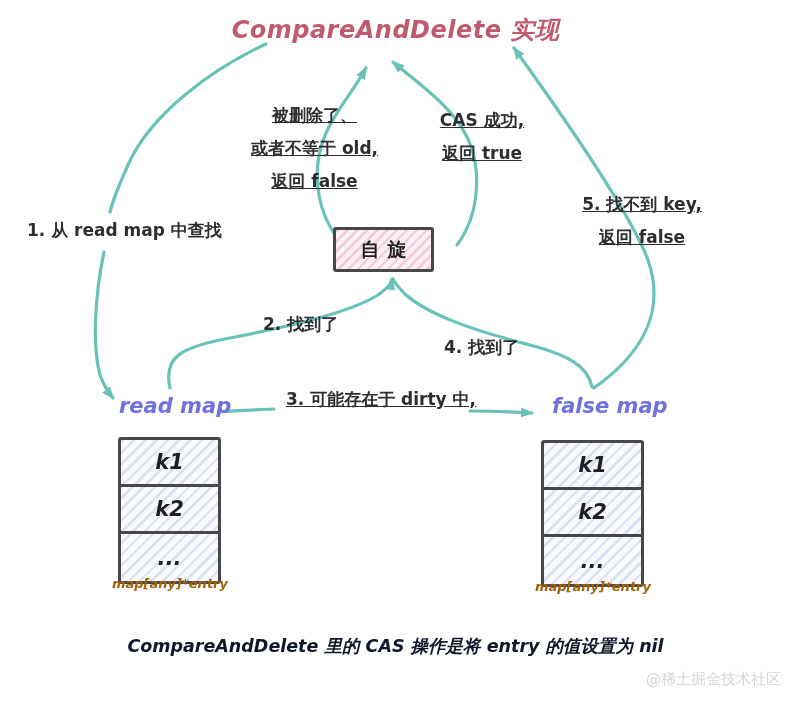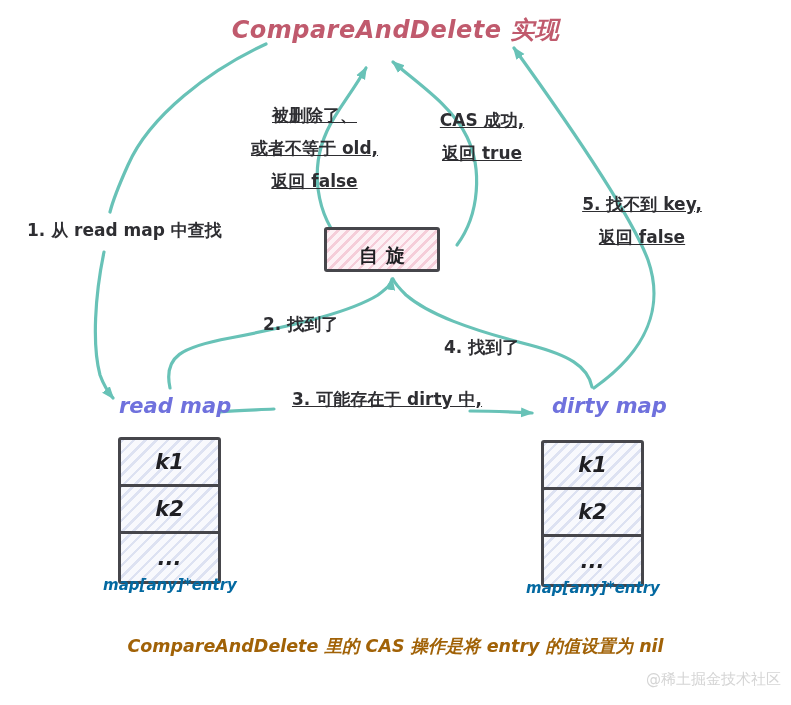--- a/index.html
+++ b/index.html
@@ -27,25 +27,25 @@
     font-weight:700;
     font-style:italic;
     color:#c05a6d;
     letter-spacing:0.5px;
     z-index:3;
   }
   .multiline{line-height:33px;white-space:nowrap;z-index:3;}
   .svg-layer{position:absolute;left:0;top:0;z-index:1;pointer-events:none;}
   .arrow{fill:none;stroke:#68c2b7;stroke-width:3.2;stroke-linecap:round;}
   .spinbox{
-    left:324px;top:227px;width:116px;height:45px;
+    left:333px;top:227px;width:101px;height:45px;
     border:3.5px solid #46464b;
     border-radius:3px;
     background:repeating-linear-gradient(135deg,#f5cdd9 0 2.5px,#fdf1f5 2.5px 7px);
-    display:flex;align-items:flex-end;justify-content:center;
+    display:flex;align-items:center;justify-content:center;
     z-index:2;
     box-sizing:border-box;
   }
   .spinbox span{font-size:19px;font-weight:700;letter-spacing:8px;padding-left:8px;color:#1f1f23;}
   .map-title{
     font-size:21px;font-weight:700;font-style:italic;
     color:#6f71dd;z-index:3;white-space:nowrap;
   }
   .ktable{
     width:103px;
@@ -59,28 +59,28 @@
     height:47px;
     display:flex;align-items:center;justify-content:center;
     font-size:21px;font-weight:700;font-style:italic;
     color:#1f1f23;
     border-bottom:3px solid #46464b;
     box-sizing:border-box;
   }
   .krow:last-child{border-bottom:none;}
   .caption{
     width:150px;text-align:center;
-    font-size:15px;font-weight:700;font-style:italic;
-    color:#0369a1;z-index:3;white-space:nowrap;
+    font-size:13px;font-weight:700;font-style:italic;
+    color:#a16207;z-index:3;white-space:nowrap;
   }
   .footer{
     width:791px;left:0;top:634px;
     text-align:center;
     font-size:17.5px;font-weight:700;font-style:italic;
-    color:#a16207;z-index:3;
+    color:#0f172a;z-index:3;
   }
   .watermark{
     right:10px;top:670px;
     font-size:15px;color:#d5d5d5;
     z-index:3;white-space:nowrap;
   }
 </style>
 </head>
 <body>
 
@@ -130,33 +130,33 @@
     <div>返回 false</div>
   </div>
 
   <div class="abs spinbox">
     <span>自旋</span>
   </div>
 
   <div class="abs lbl" style="left:263px;top:313px;">2. 找到了</div>
   <div class="abs lbl" style="left:444px;top:336px;">4. 找到了</div>
 
-  <div class="abs lbl multiline center" style="left:262px;top:384px;width:250px;line-height:31px;">
+  <div class="abs lbl multiline center" style="left:256px;top:384px;width:250px;line-height:31px;">
     <div>3. 可能存在于 dirty 中,</div>
   </div>
 
   <div class="abs map-title" style="left:119px;top:394px;">read map</div>
   <div class="abs ktable" style="left:118px;top:437px;">
     <div class="krow">k1</div>
     <div class="krow">k2</div>
     <div class="krow">...</div>
   </div>
   <div class="abs caption" style="left:95px;top:576px;">map[any]*entry</div>
 
-  <div class="abs map-title" style="left:552px;top:394px;">dirty map</div>
+  <div class="abs map-title" style="left:552px;top:394px;">false map</div>
   <div class="abs ktable" style="left:541px;top:440px;">
     <div class="krow">k1</div>
     <div class="krow">k2</div>
     <div class="krow">...</div>
   </div>
   <div class="abs caption" style="left:518px;top:579px;">map[any]*entry</div>
 
   <div class="abs footer">CompareAndDelete 里的 CAS 操作是将 entry 的值设置为 nil</div>
 
   <div class="abs watermark">@稀土掘金技术社区</div>

